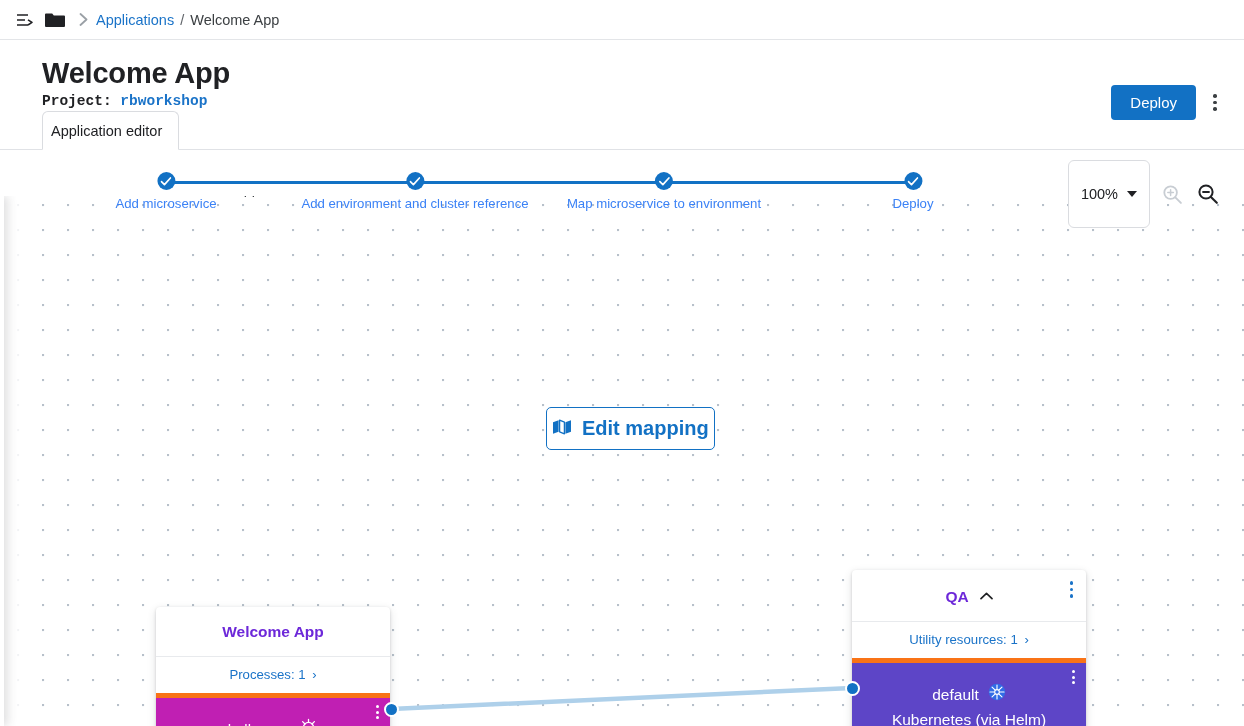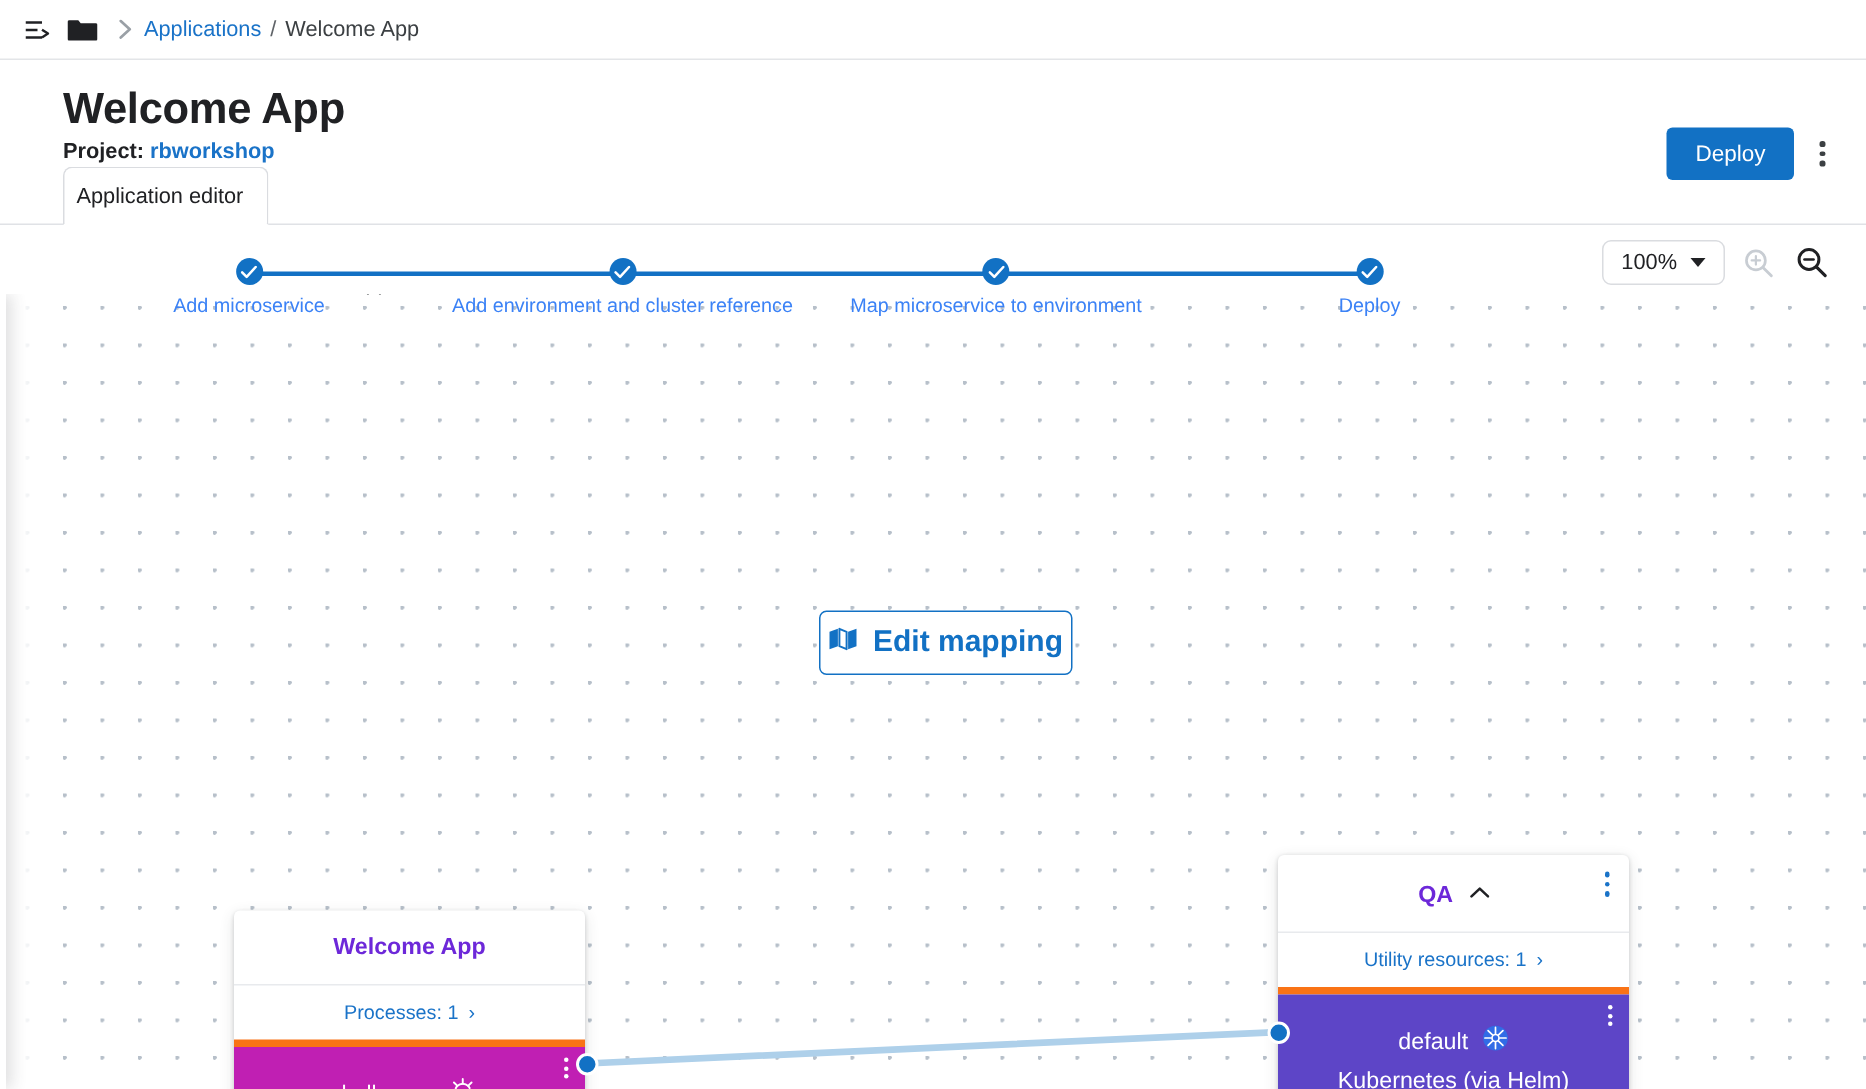--- a/index.html
+++ b/index.html
@@ -48,20 +48,21 @@
     font-weight: bold;
     letter-spacing: -0.2px;
     color: #202124;
     line-height: 1.05;
   }
   .project-line {
     margin-top: 5px;
     font-size: 14.5px;
     font-weight: bold;
     color: #202124;
+    font-family: Liberation Mono, monospace;
   }
   .project-line .proj-link {
     color: #1a73c8; font-weight: bold; cursor: pointer;
   }
 
   .header-actions {
     position: absolute;
     top: 45px; right: 16px;
     display: flex; align-items: center; gap: 6px;
   }
@@ -154,21 +155,21 @@
     display: flex; align-items: center; gap: 8px;
     z-index: 6;
   }
   .zoom-select {
     border: 1px solid #dadce0;
     border-radius: 6px;
     background: #fff;
     font-size: 14.5px;
     font-family: "Liberation Sans", sans-serif;
     color: #202124;
-    padding: 6px 12px;
+    padding: 25px 12px;
     display: flex; align-items: center; gap: 9px;
     cursor: pointer;
     min-width: 79px;
   }
   .chev-down {
     width: 0; height: 0;
     border-left: 5px solid transparent;
     border-right: 5px solid transparent;
     border-top: 6px solid #202124;
   }

